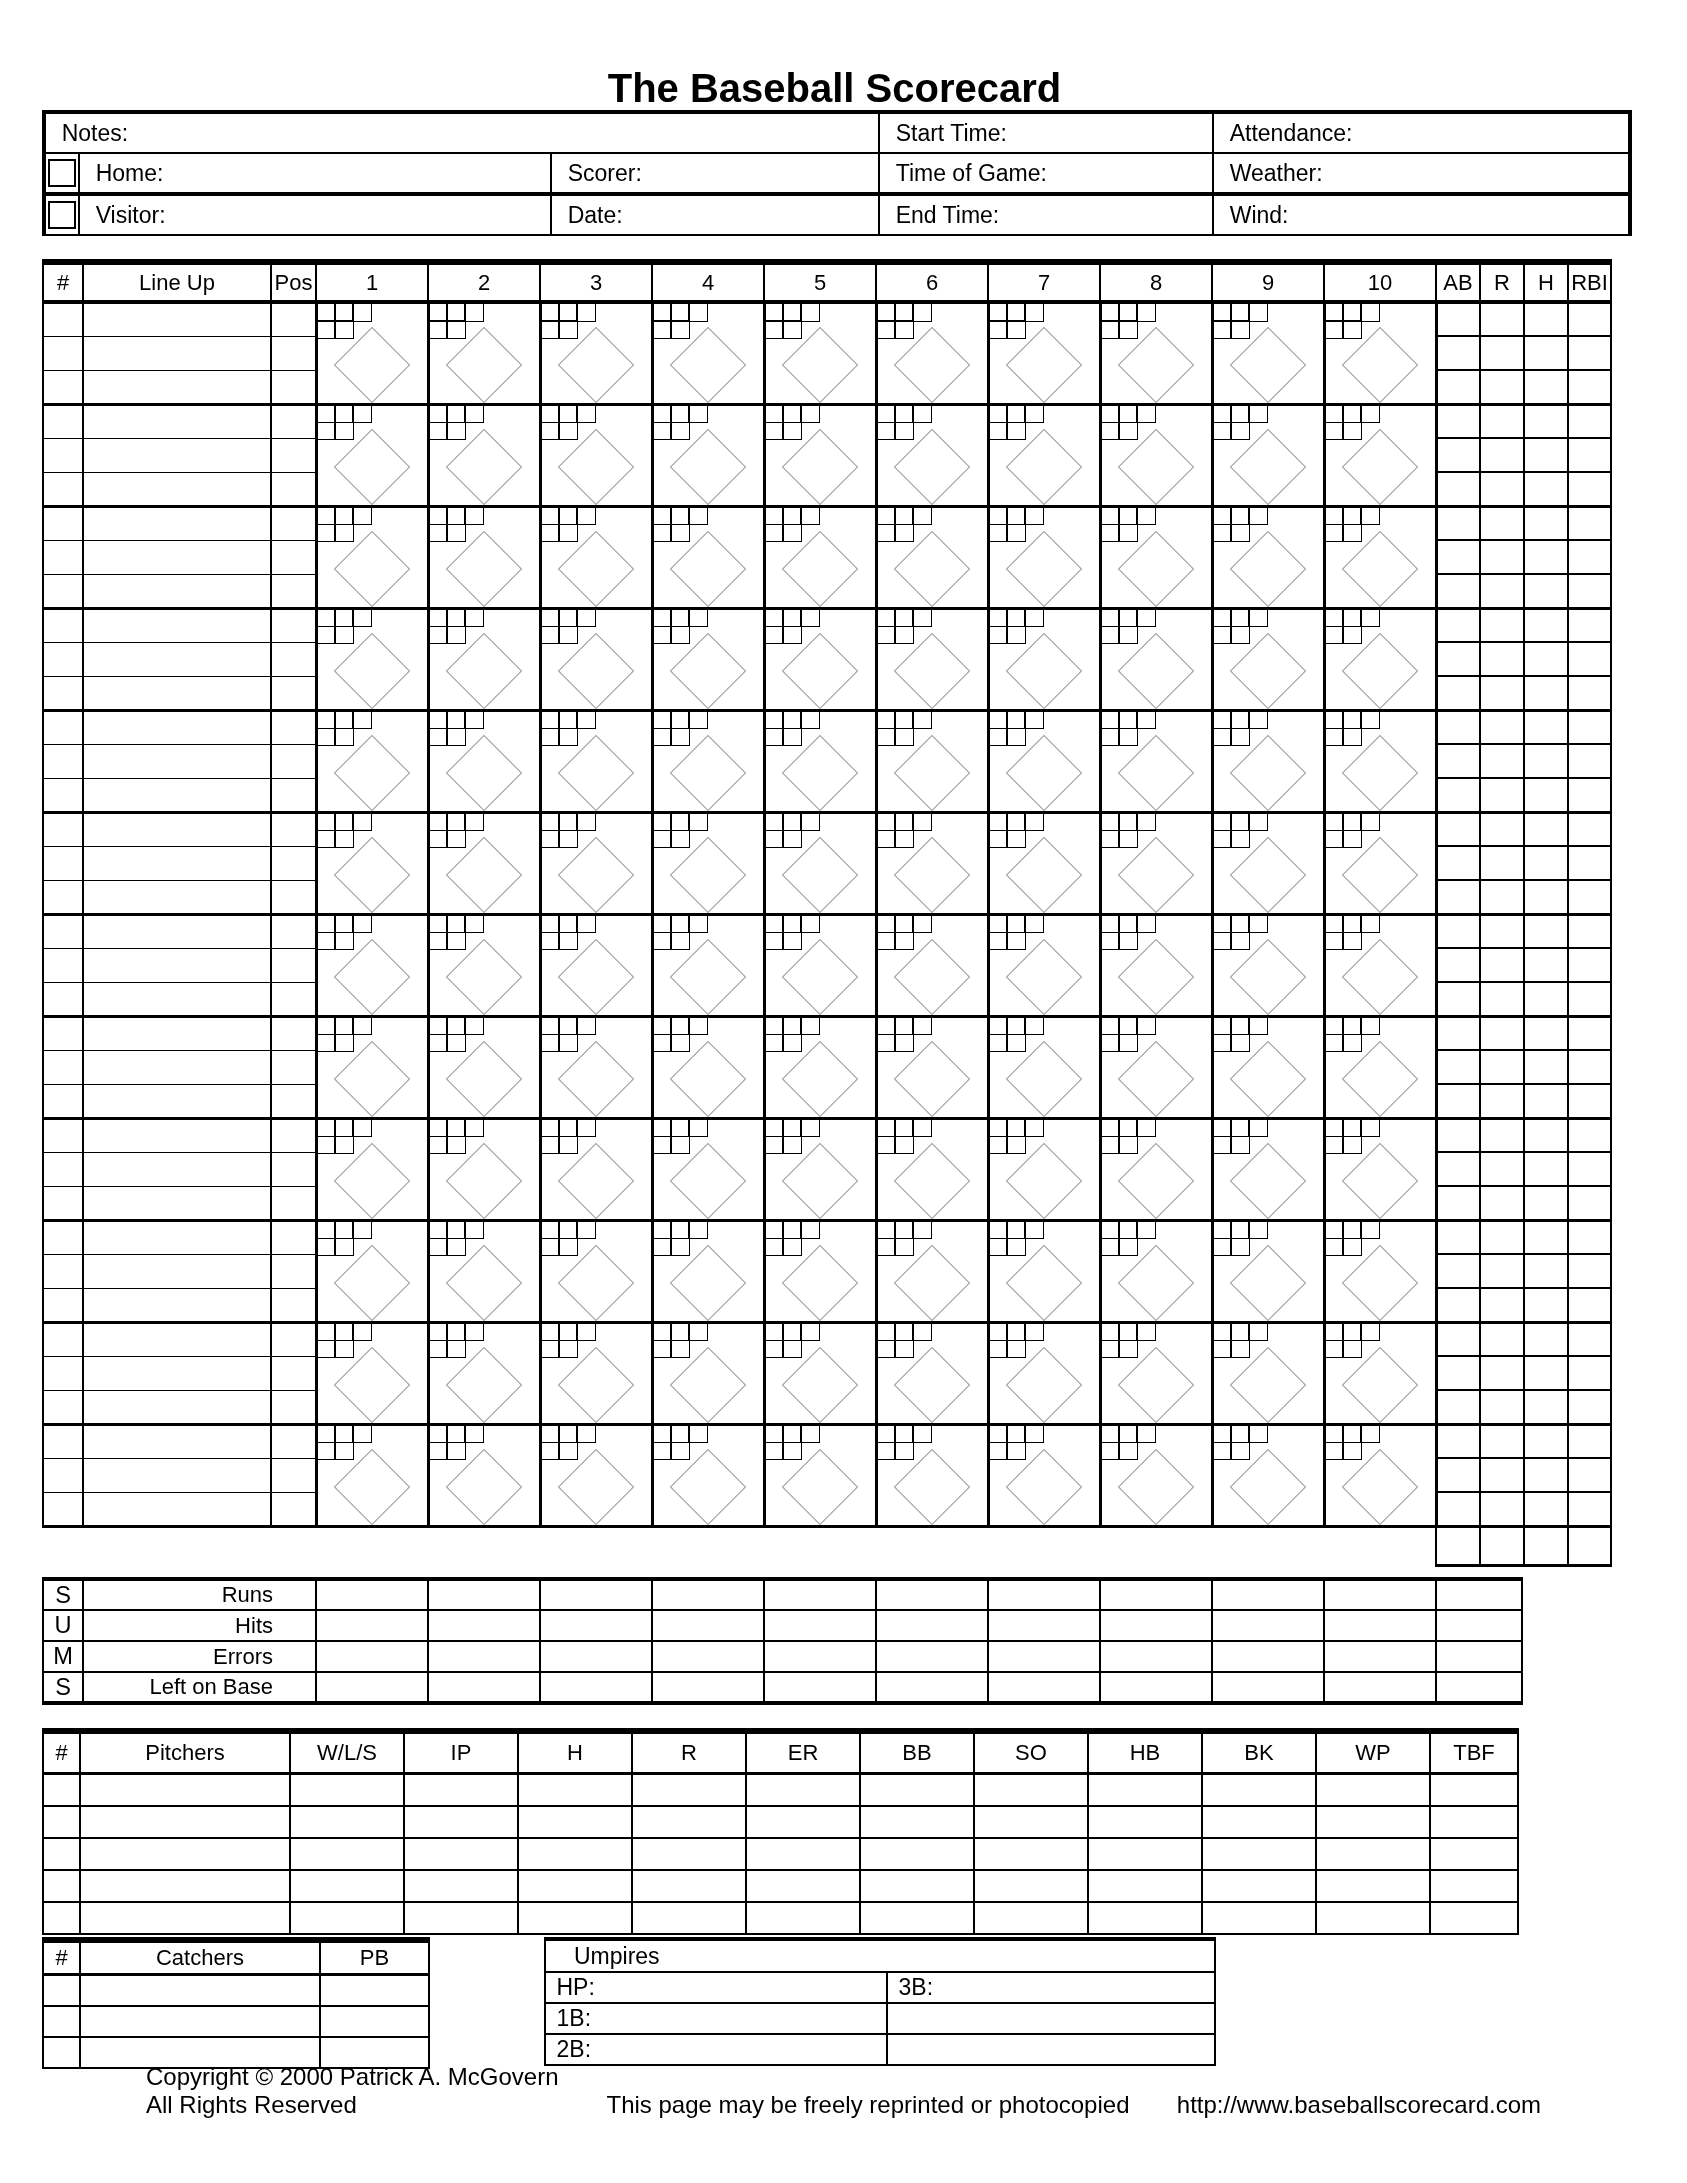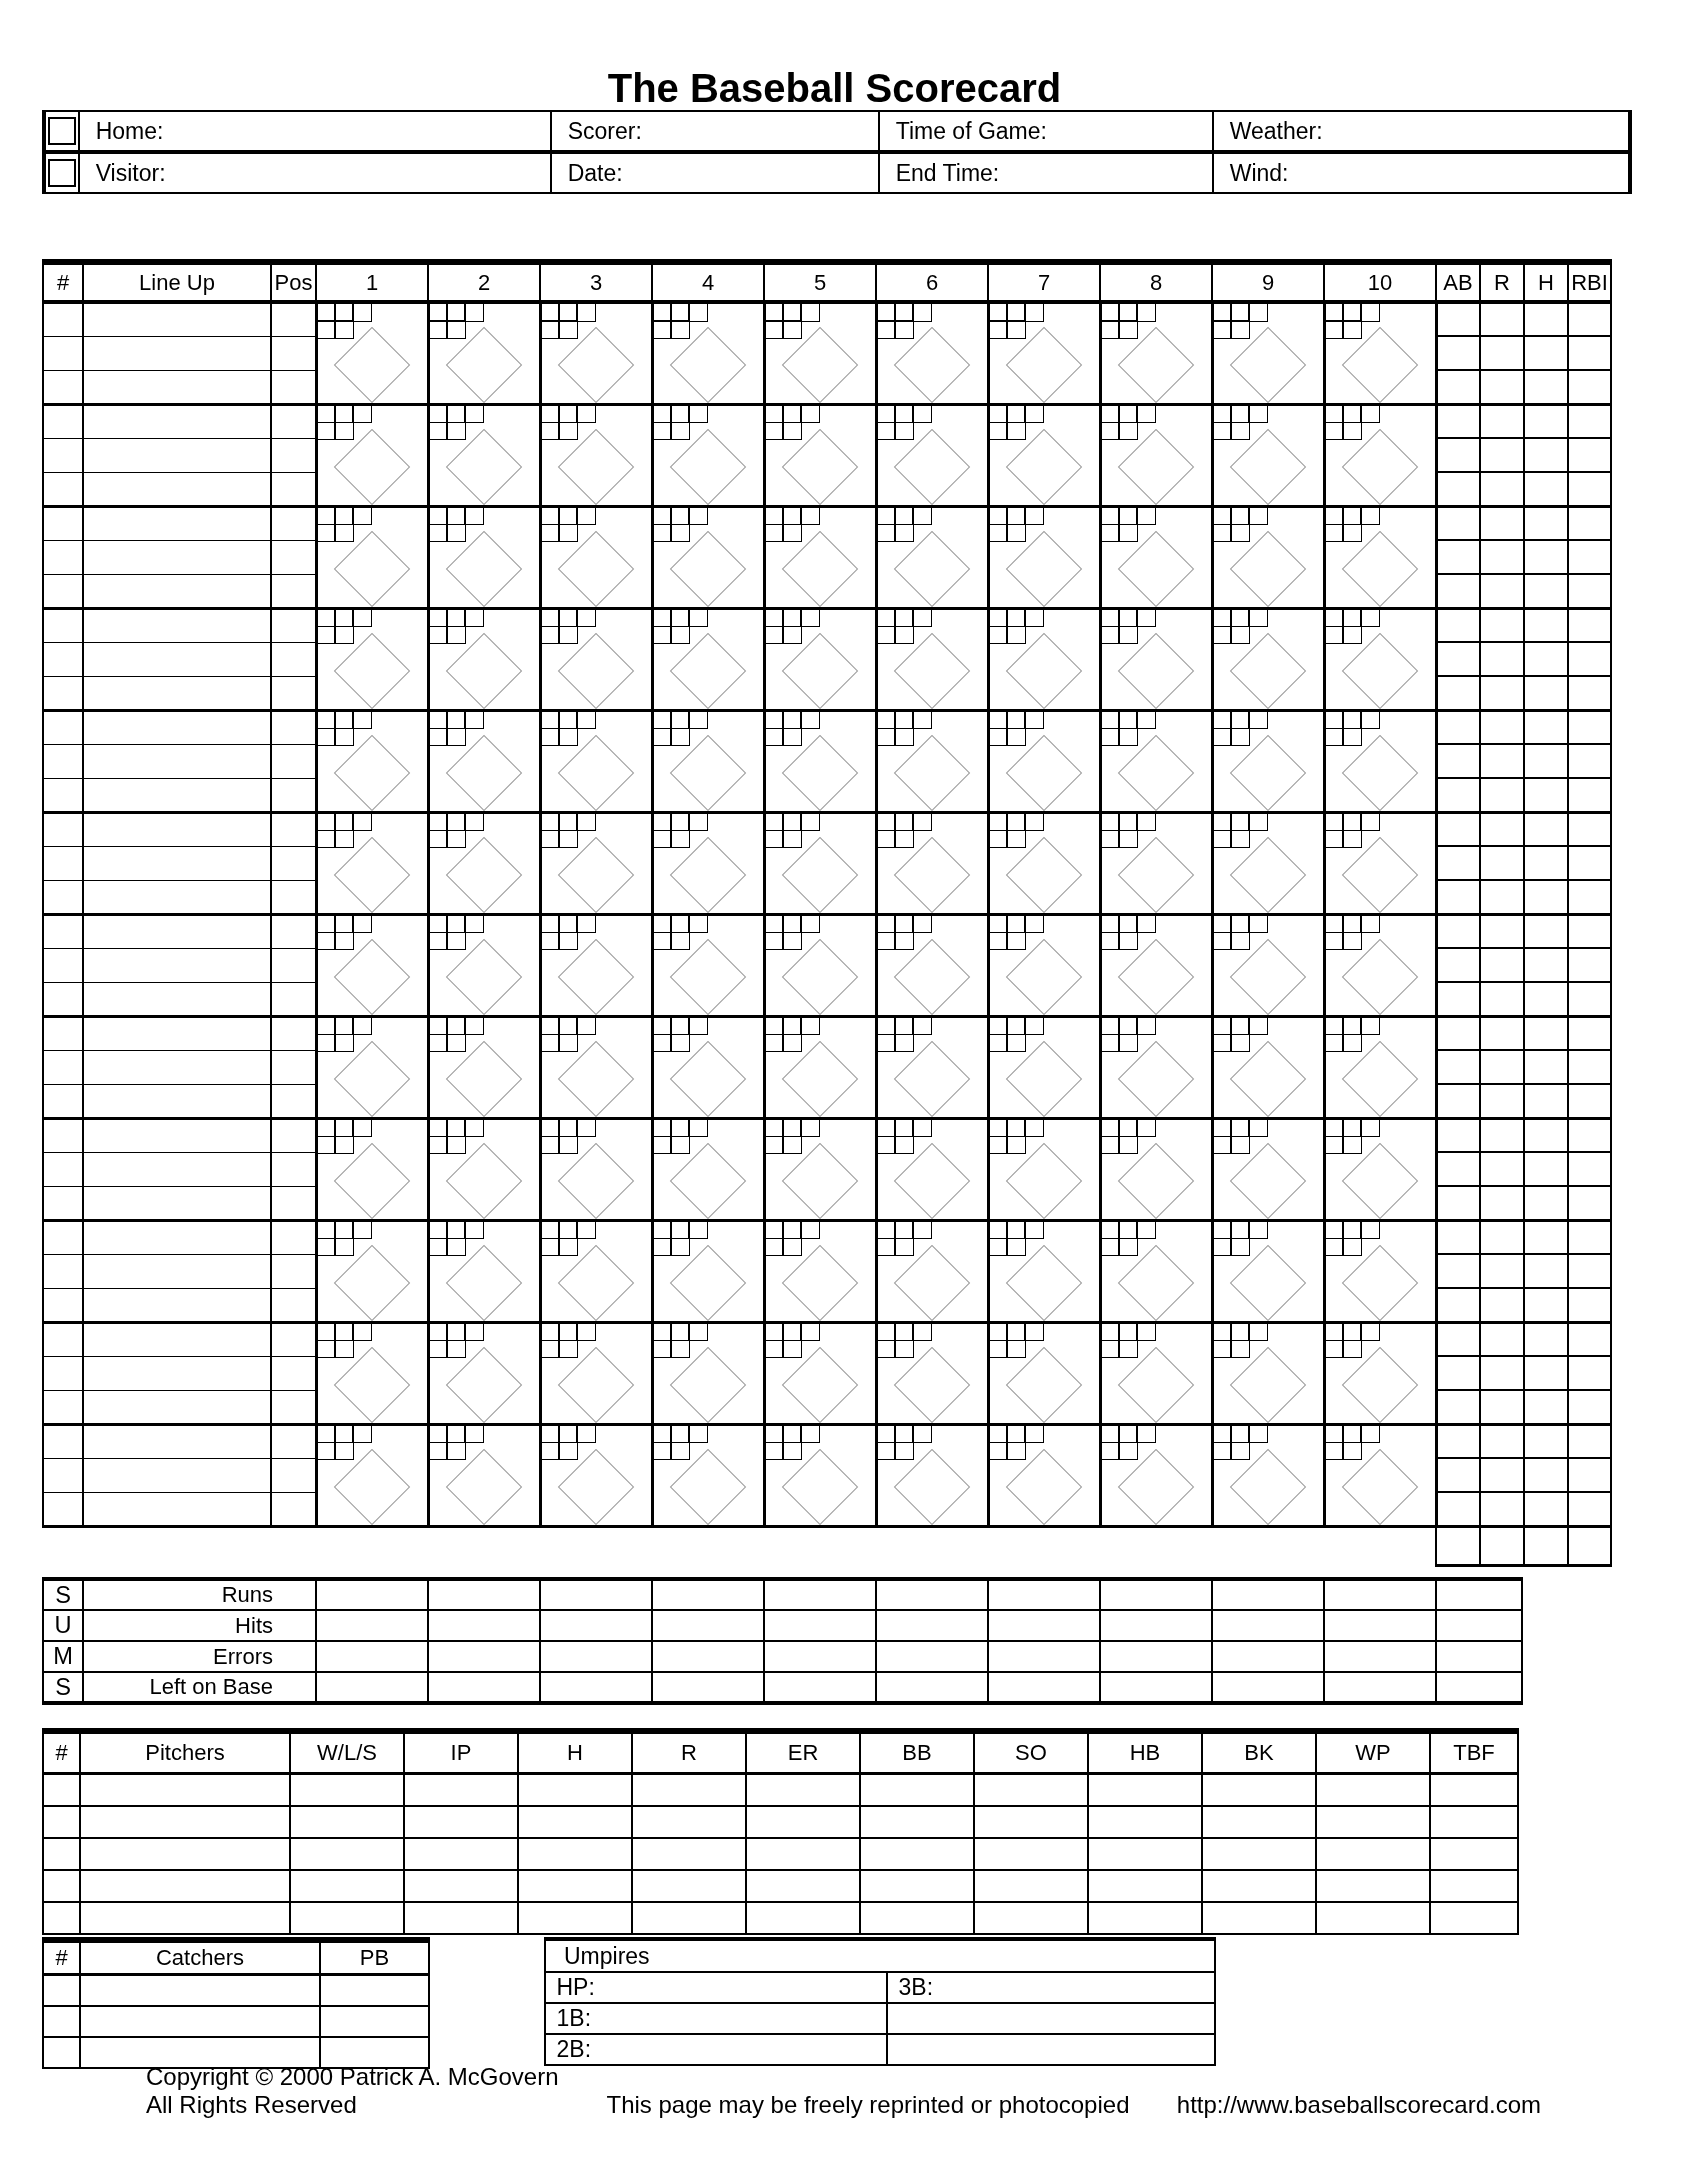--- a/index.html
+++ b/index.html
@@ -62,21 +62,21 @@
         border-bottom:3.5px solid #000;font-size:22px;font-weight:normal;}
   .pitchers-table th{height:38px;}
   .catchers-table th{height:30px;}
   .pitchers-table td,.catchers-table td{border:2.6px solid #000;}
   .pitchers-table tr.data{height:32px;}
   .catchers-table tr.data{height:31px;}
 
   
   .umpires-table{position:absolute;left:544px;top:1937px;}
   .umpires-table td{border:2.6px solid #000;font-size:23px;vertical-align:middle;}
-  .umpires-table .hdr{height:30px;padding-left:18px;border-top:4.4px solid #000;}
+  .umpires-table .hdr{height:30px;padding-left:28px;border-top:4.4px solid #000;}
   .umpires-table tr.data{height:31px;}
   .umpires-table .ulbl{padding-left:10.5px;}
 
   
   .footer-line{position:absolute;font-size:24px;line-height:24.5px;margin-left:24px;}
   .f-copyright{left:122px;top:2065px;}
   .f-rights{left:122px;top:2093px;text-align:right;}
   .f-notice{left:42px;top:2093px;width:1604px;text-align:center;}
   .f-url{top:2093px;right:146px;padding-left:40px;}
 </style>
@@ -89,20 +89,25 @@
 
   <table class="info-table">
     <colgroup>
         <col style="width:35px">
         <col style="width:472px">
         <col style="width:328px">
         <col style="width:334px">
         <col style="width:417px">
       </colgroup>
     <tbody>
+        <tr>
+      <td class="lbl outer-t outer-l" colspan="3"><span>Notes:</span></td>
+      <td class="lbl outer-t"><span>Start Time:</span></td>
+      <td class="lbl outer-t outer-r"><span>Attendance:</span></td>
+    </tr>
     <tr>
       <td class="outer-l outer-b">
             <div class="checkbox"></div>
           </td>
       <td class="lbl outer-b"><span>Home:</span></td>
       <td class="lbl outer-b"><span>Scorer:</span></td>
       <td class="lbl outer-b"><span>Time of Game:</span></td>
       <td class="lbl outer-b outer-r"><span>Weather:</span></td>
     </tr>
     <tr>

